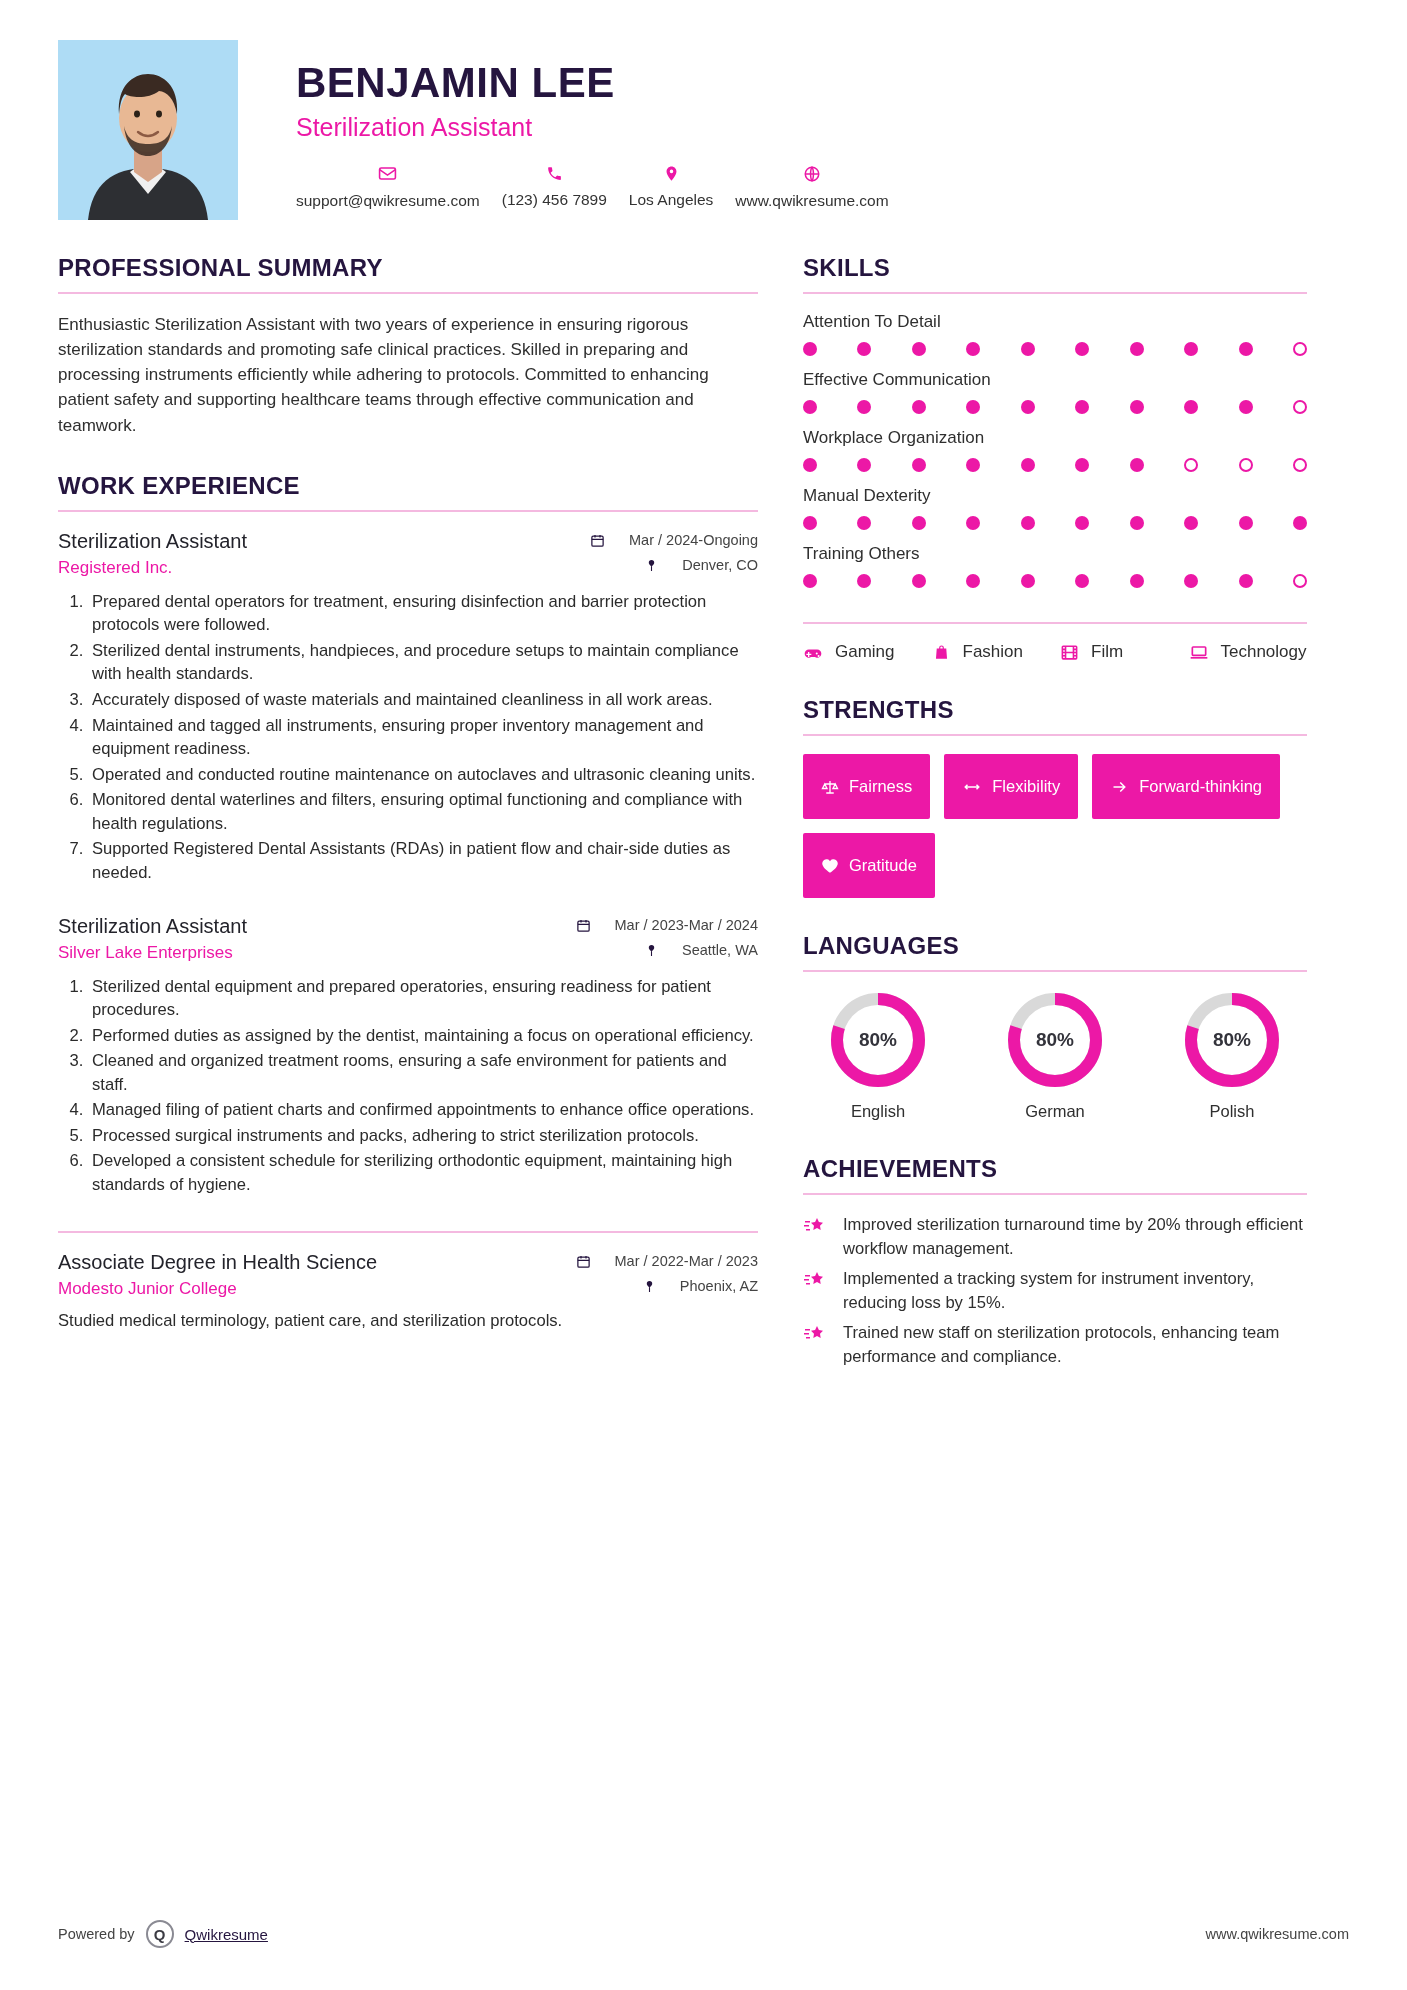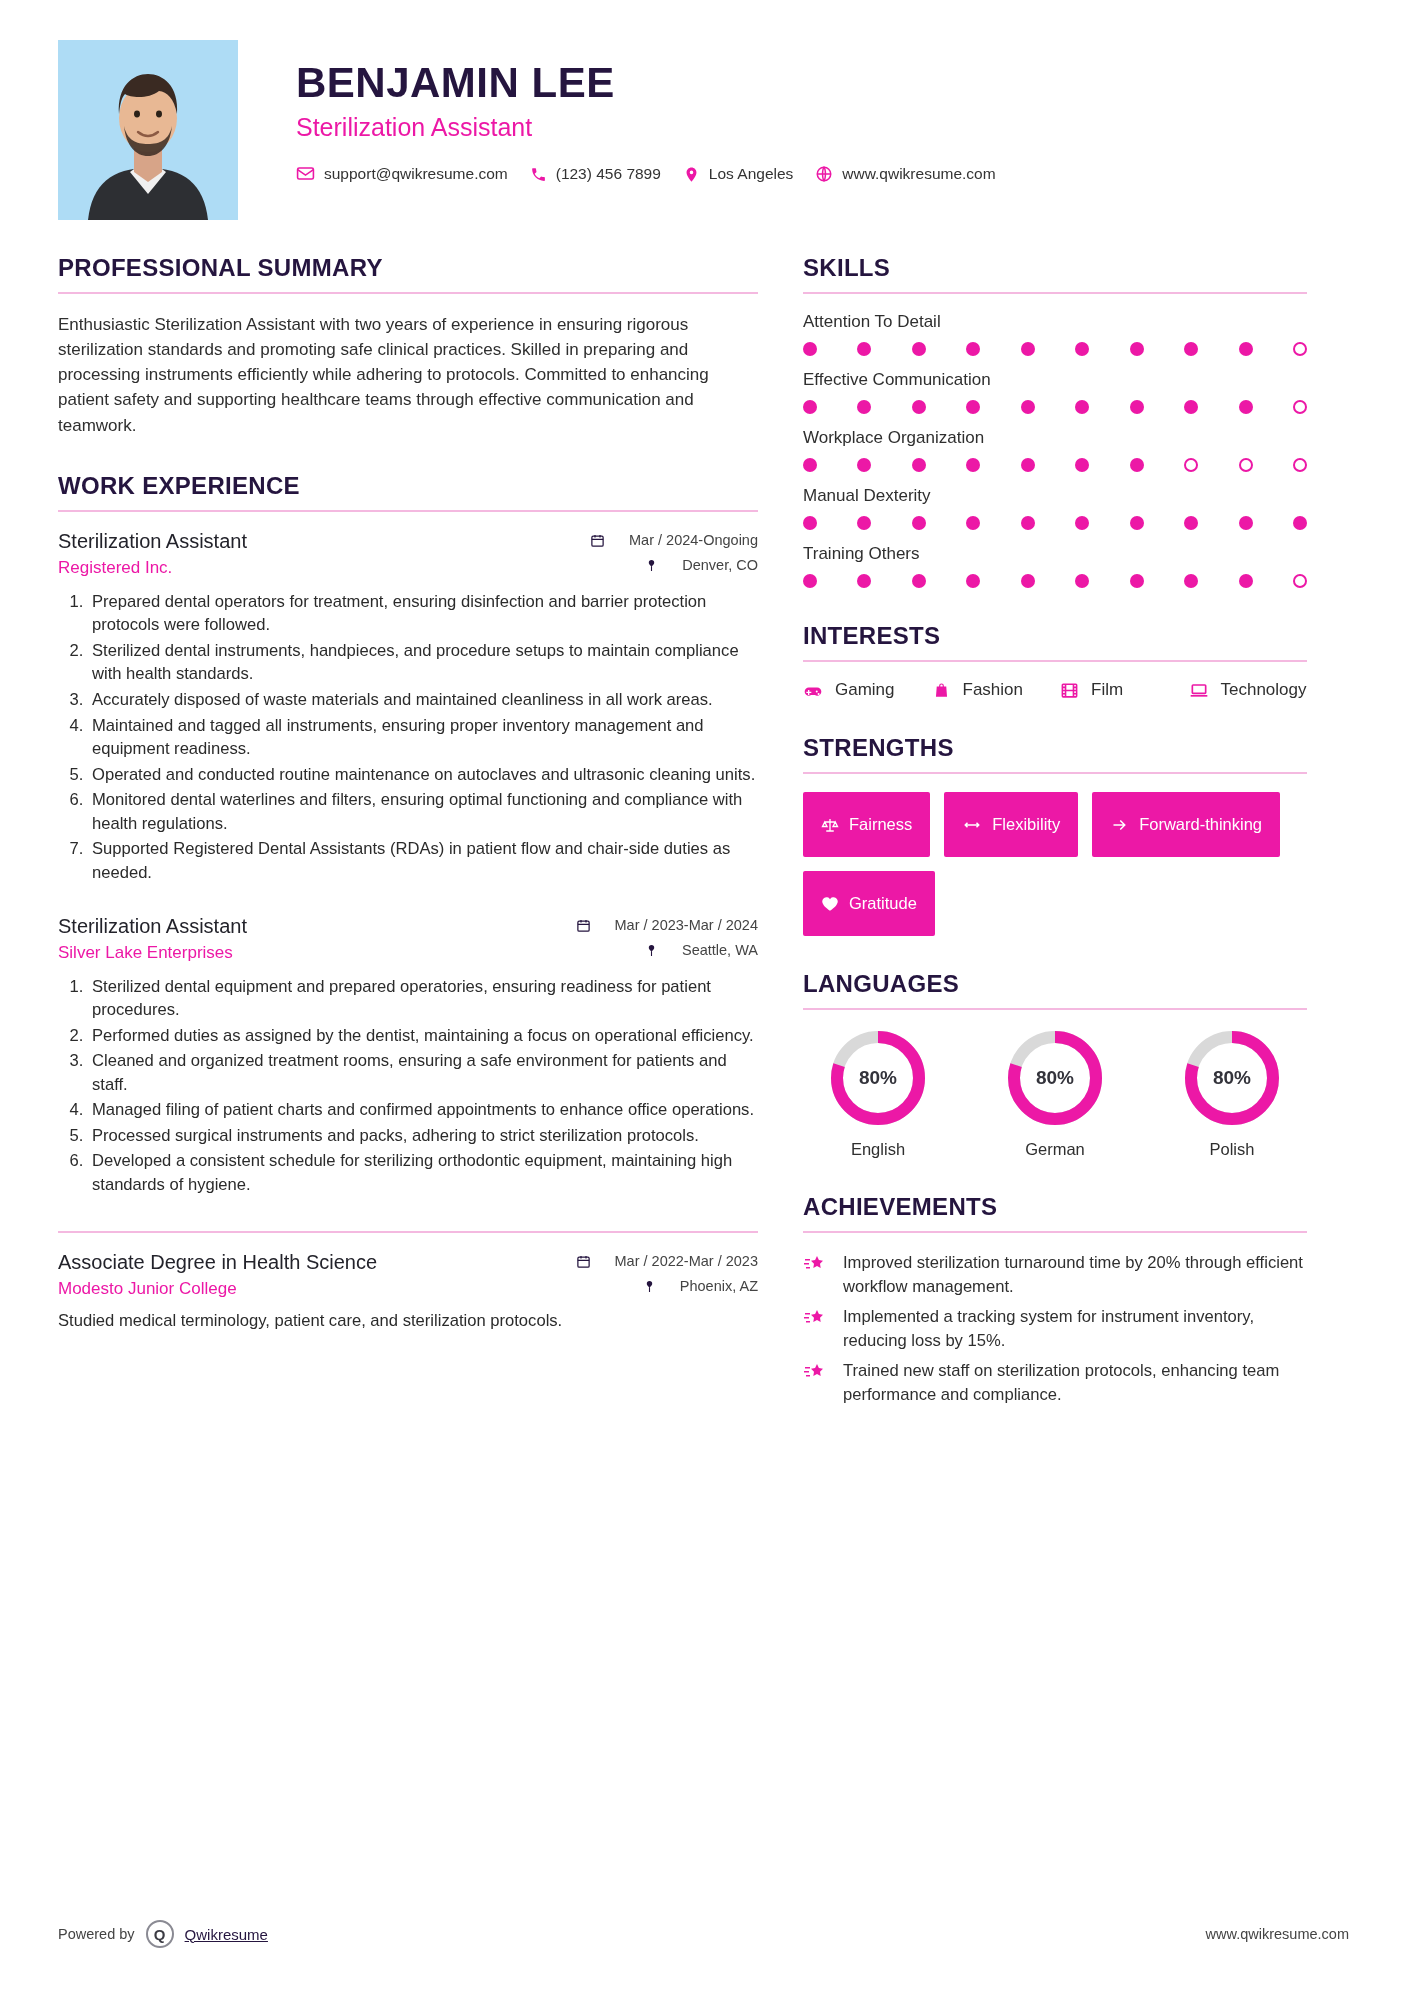--- a/index.html
+++ b/index.html
@@ -54,23 +54,24 @@
     display: flex;
     align-items: center;
     gap: 10px;
     margin-top: 22px;
     flex-wrap: wrap;
     font-size: 15.5px;
     color: #333;
   }
   .contact-item {
     display: flex;
-    align-items: flex-end;
+    align-items: center;
     gap: 9px;
     margin-right: 12px;
+    flex-direction: column;
   }
   .contact-item:last-child { margin-right: 0; }
   .ci-ico { color: #ec18a6; display: flex; align-items: center; }
   .ci-ico svg { display: block; }
   
   .columns { display: flex; gap: 0; align-items: flex-start; }
   .col-left { width: 745px; padding-right: 45px; }
   .col-right { width: 504px; }
   
   h2.sec {
@@ -451,21 +452,20 @@
             <span class="dot"></span>
           <span class="dot"></span>
             <span class="dot"></span>
             <span class="dot"></span>
             <span class="dot"></span>
             <span class="dot off"></span>
         </div>
       </div>
 
       <div class="block-gap"></div>
-      <h2 class="sec">INTERESTS</h2>
       <div class="sec-rule"></div>
       <div class="interests">
         <div class="interest">
           <span class="i-ico">
             <svg width="20" height="20" viewBox="0 0 24 24" fill="currentColor">
               <path d="M7 9h10a5 5 0 010 10 3.6 3.6 0 01-2.6-1H9.6A3.6 3.6 0 017 19a5 5 0 010-10zm-1 3v2H4v1.6h2V18h1.6v-2.4H10V14H7.6v-2H6zm10.5.5a1.2 1.2 0 100 2.4 1.2 1.2 0 000-2.4zm2.2 3a1.2 1.2 0 100 2.4 1.2 1.2 0 000-2.4z"></path>
             </svg>
           </span>
           <span>Gaming</span>
         </div>

